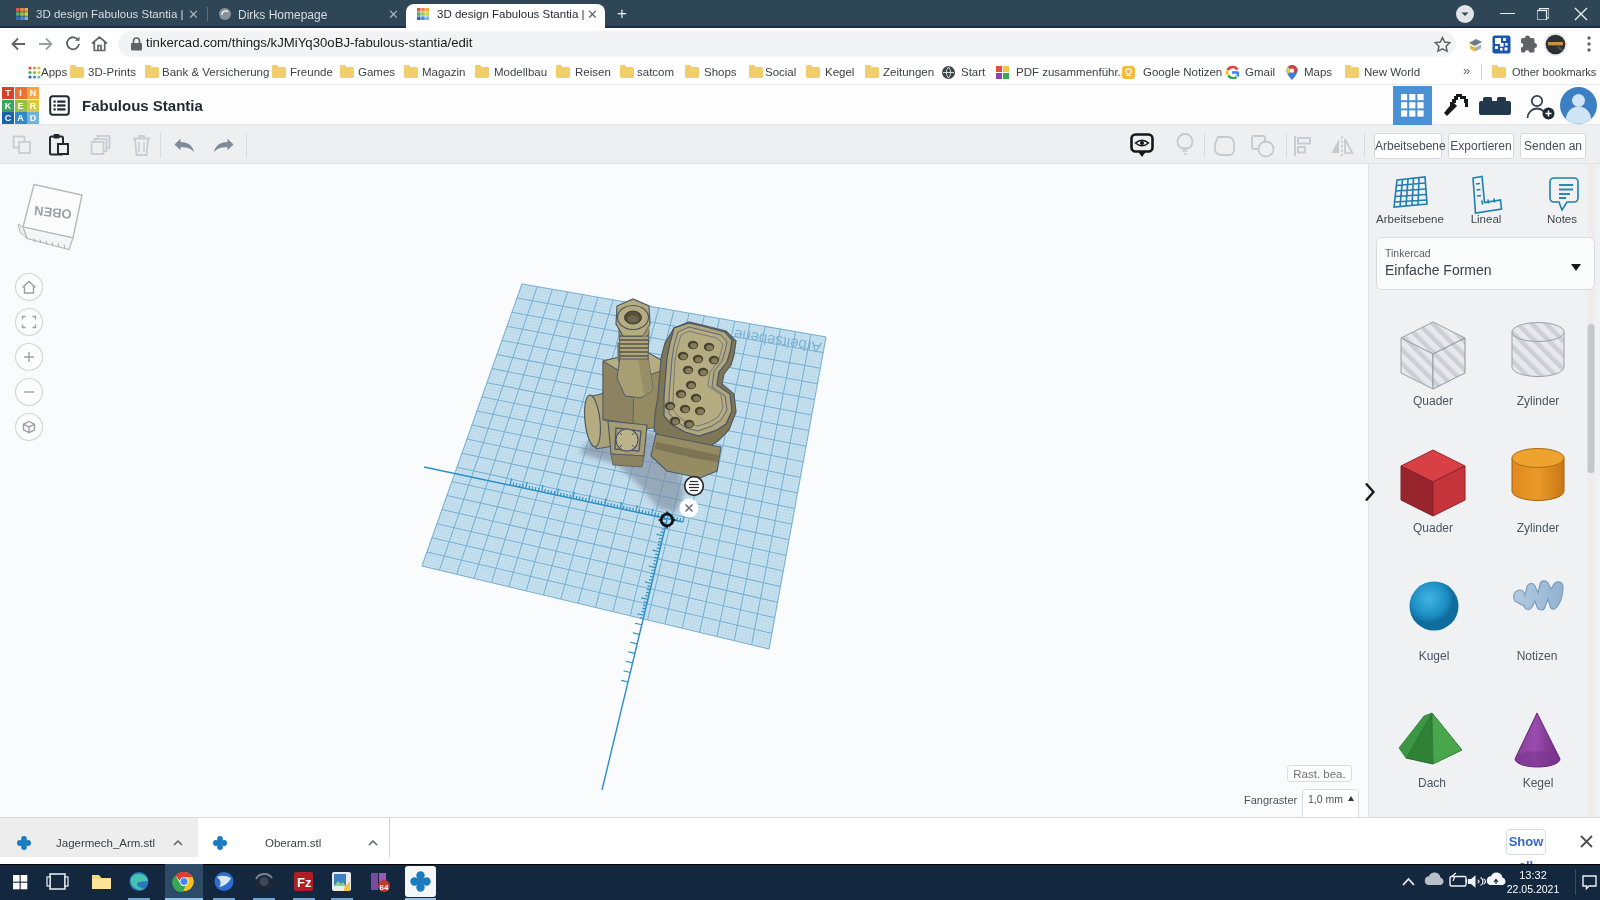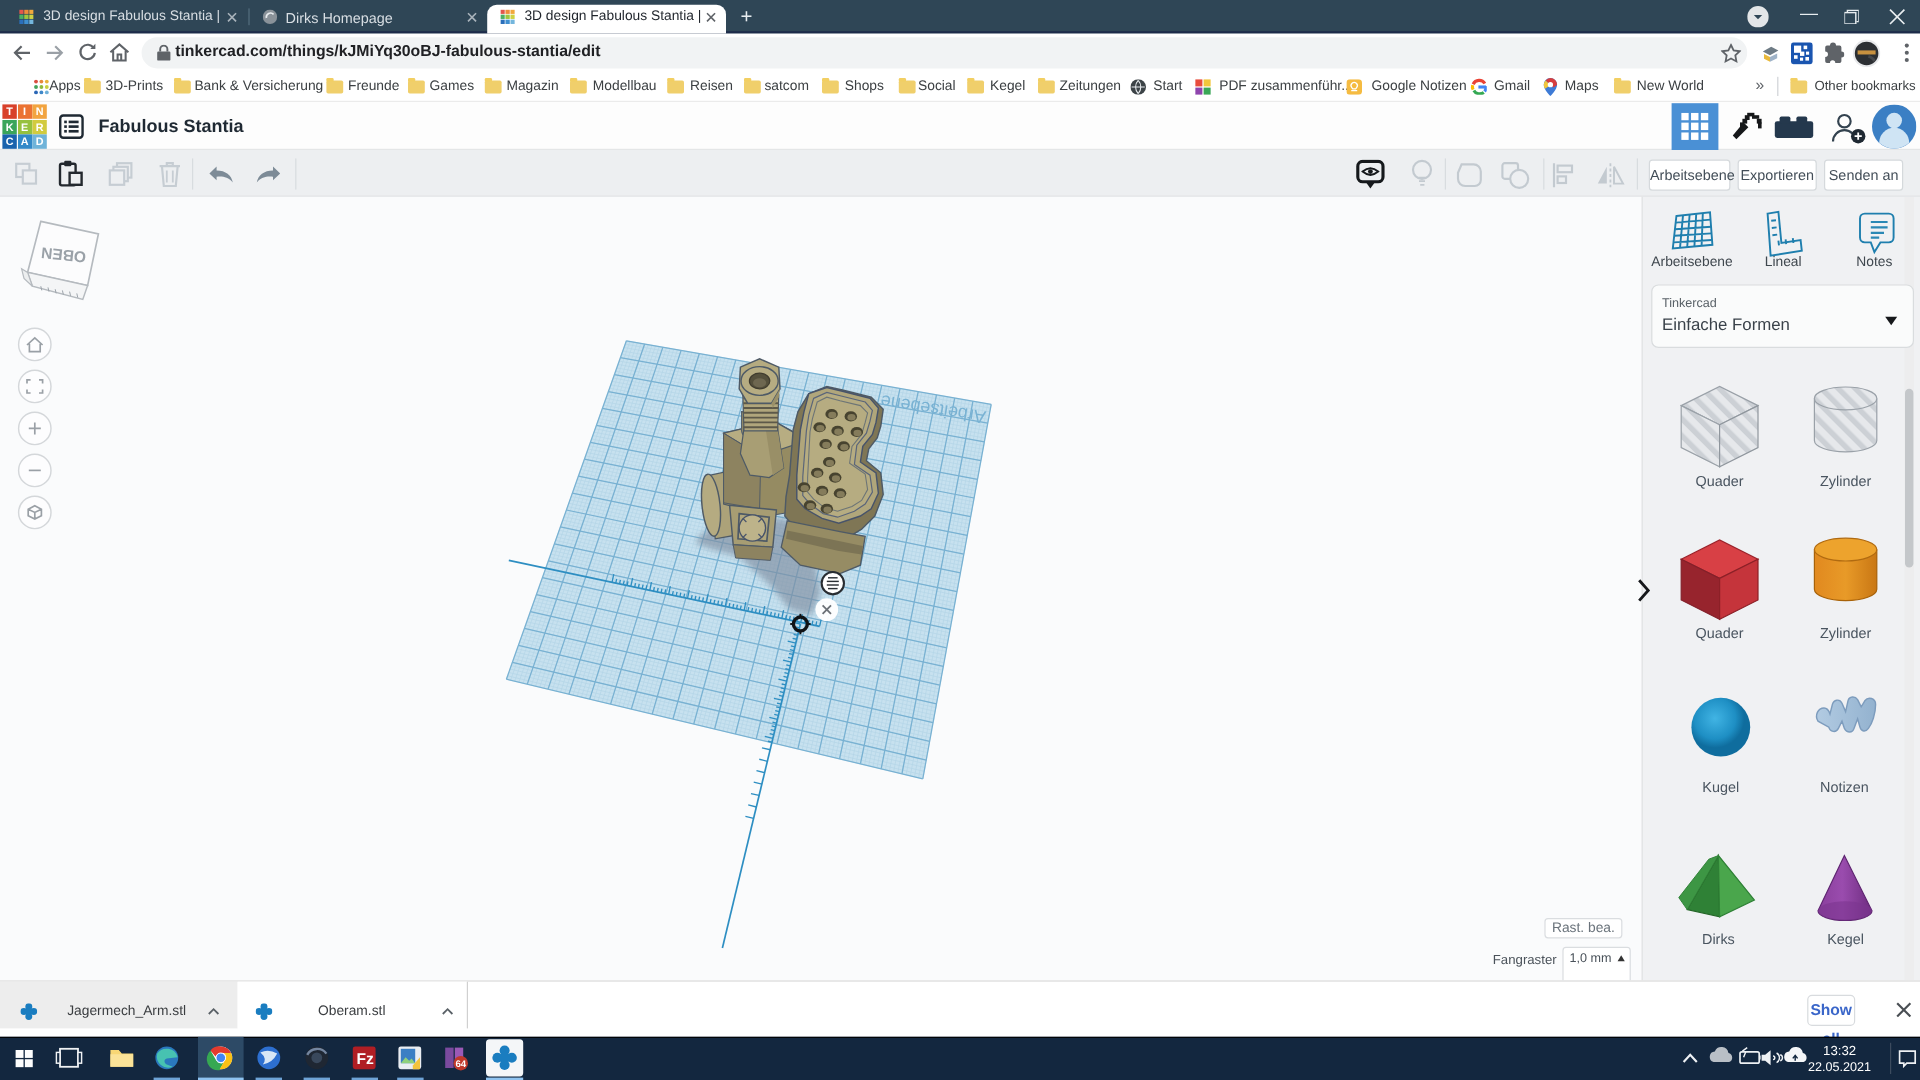--- a/index.html
+++ b/index.html
@@ -8,21 +8,21 @@
 .abs { position:absolute; }
 
 #tabbar { left:0; top:0; width:1600px; height:28px; background:#2f4656; }
 #tabline { left:0; top:26px; width:1600px; height:2px; background:#1d2c4a; }
 .tabtxt { font-size:12px; color:#d8dee3; white-space:nowrap; overflow:hidden; }
 #activetab { left:406px; top:4px; width:199px; height:24px; background:#fff; border-radius:8px 8px 0 0; z-index:5; }
 .tabx { color:#aab4bc; font-size:13px; }
 
 #toolbar { left:0; top:28px; width:1600px; height:32px; background:#fff; }
 #addrbar { left:118px; top:31px; width:1338px; height:26px; background:#f1f3f4; border-radius:13px; }
-#url { left:146px; top:35px; font-size:13.2px; color:#202124;font-weight:bold; }
+#url { left:146px; top:35px; font-size:13.2px; color:#202124; }
 
 #bookmarks { left:0; top:60px; width:1600px; height:25px; background:#fff; border-bottom:1px solid #ebebeb; }
 .bm { position:absolute; top:66px; font-size:11.5px; color:#3c4043; white-space:nowrap; }
 .fold { position:absolute; top:67px; width:14px; height:11px; background:#f0cf6b; border-radius:1.5px; }
 .fold:before { content:""; position:absolute; left:0; top:-2px; width:6px; height:3px; background:#f2cf63; border-radius:1px 1px 0 0; }
 
 #tkheader { left:0; top:85px; width:1600px; height:40px; background:#fdfdfd; border-bottom:1px solid #e4e6e7; }
 #tklogo { left:2px; top:87px; width:37px; height:37px; display:grid; grid-template-columns:12px 12px 12px; grid-template-rows:12px 12px 12px; gap:0.5px; }
 #tklogo div { color:#fff; font-size:9px; font-weight:bold; text-align:center; line-height:12px; }
 #tktitle { left:82px; top:97px; font-size:15px; font-weight:600; color:#1f2933; }
@@ -925,21 +925,21 @@
     <div id="dropdown"></div>
     <div style="position:absolute;left:16px;top:83px;font-size:10.5px;color:#5a6268">Tinkercad</div>
     <div style="position:absolute;left:16px;top:98px;font-size:14px;color:#3a424a">Einfache Formen</div>
     <div style="position:absolute;left:202px;top:100px;width:0;height:0;border-left:5.5px solid transparent;border-right:5.5px solid transparent;border-top:7px solid #16181b"></div>
     <div class="shplabel" style="left:19px;top:230px">Quader</div>
     <div class="shplabel" style="left:124px;top:230px">Zylinder</div>
     <div class="shplabel" style="left:19px;top:357px">Quader</div>
     <div class="shplabel" style="left:124px;top:357px">Zylinder</div>
     <div class="shplabel" style="left:20px;top:485px">Kugel</div>
     <div class="shplabel" style="left:123px;top:485px">Notizen</div>
-    <div class="shplabel" style="left:18px;top:612px">Dirks</div>
+    <div class="shplabel" style="left:18px;top:612px">Dach</div>
     <div class="shplabel" style="left:124px;top:612px">Kegel</div>
   </div>
 
   <div class="abs" id="filestrip"></div>
   <div class="abs ftab" style="left:0;width:198px;background:#ededed;top:818px"></div>
   <div class="abs ftab" style="left:198px;width:192px;background:#fff;border-right:1px solid #d0d0d0;top:818px"></div>
   <svg class="abs" style="left:17px;top:836px" width="14" height="14">
       <g fill="#1a7dc0">
         <circle cx="7" cy="2.9" r="2.9"></circle>
         <circle cx="7" cy="11.1" r="2.9"></circle>

